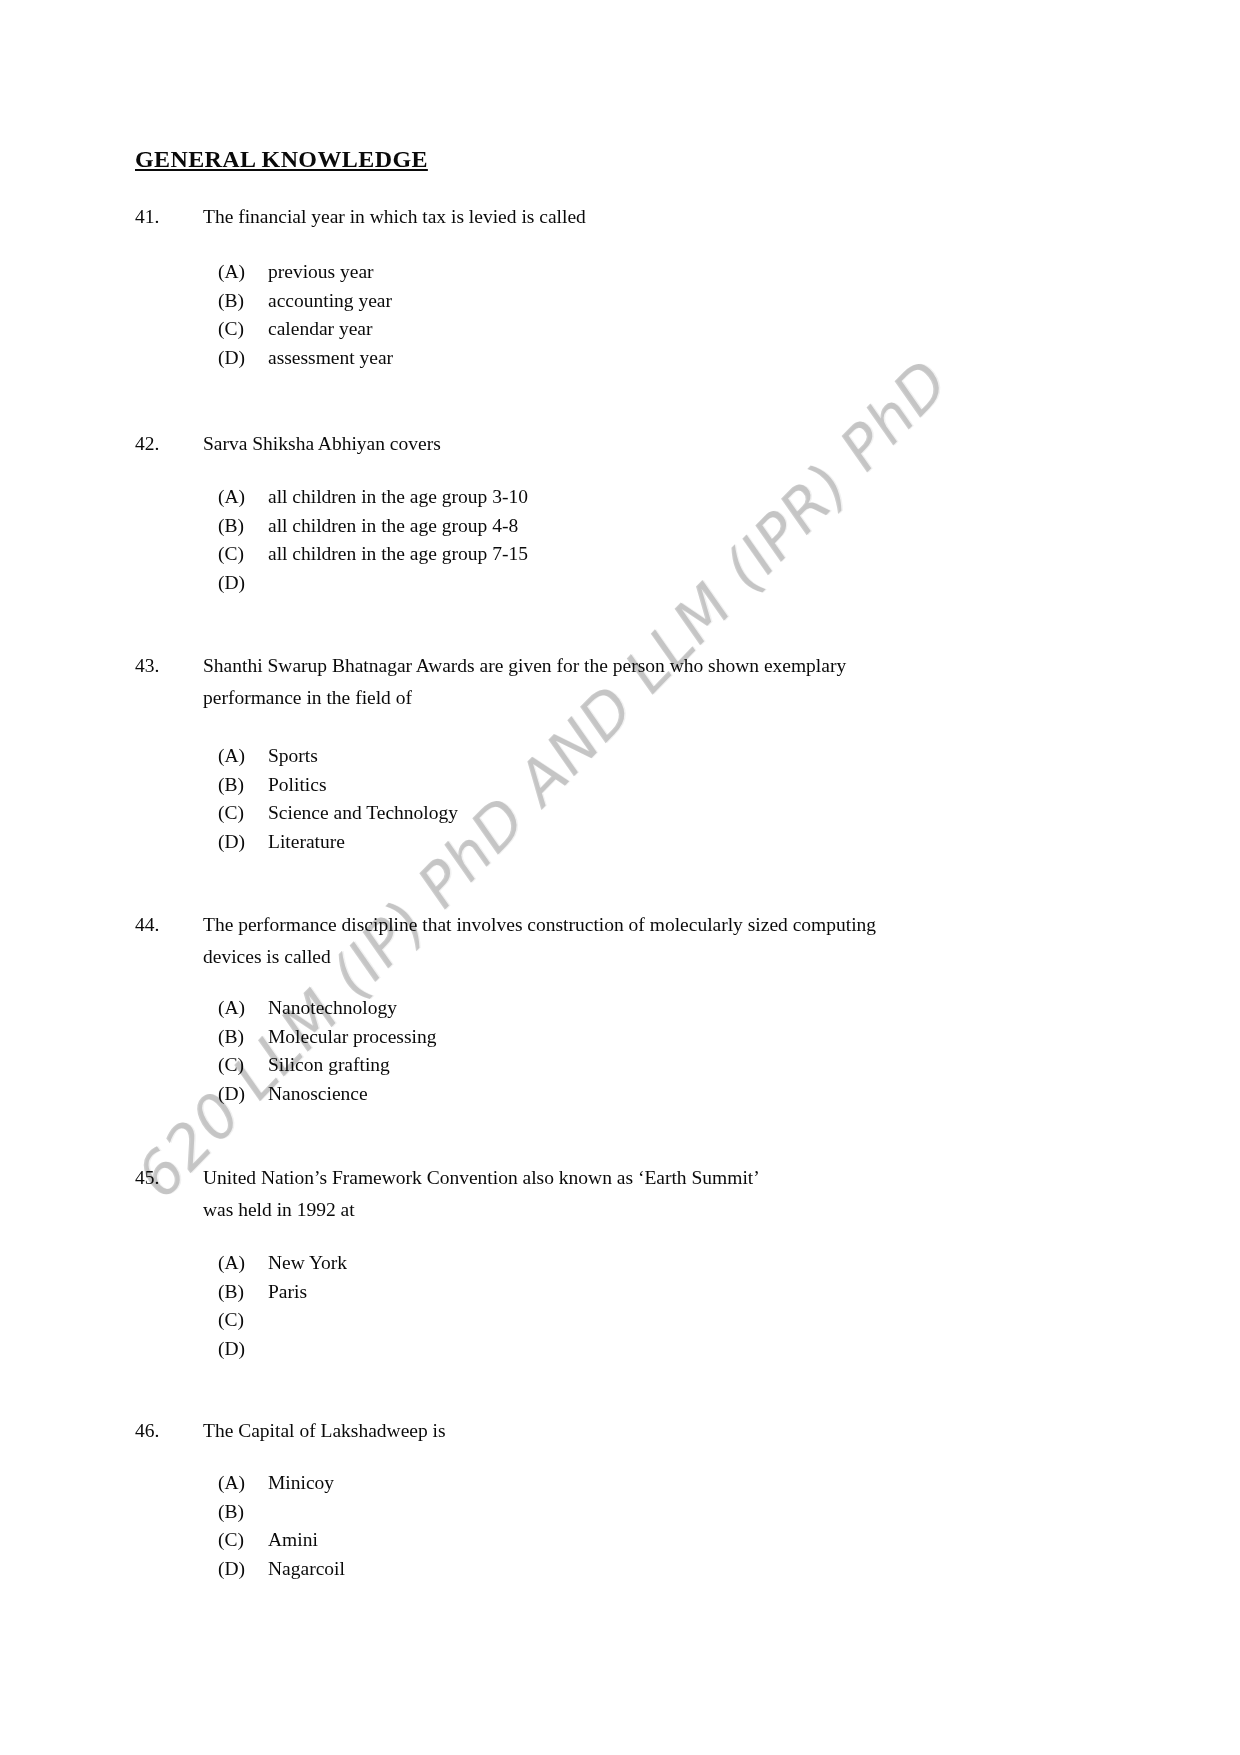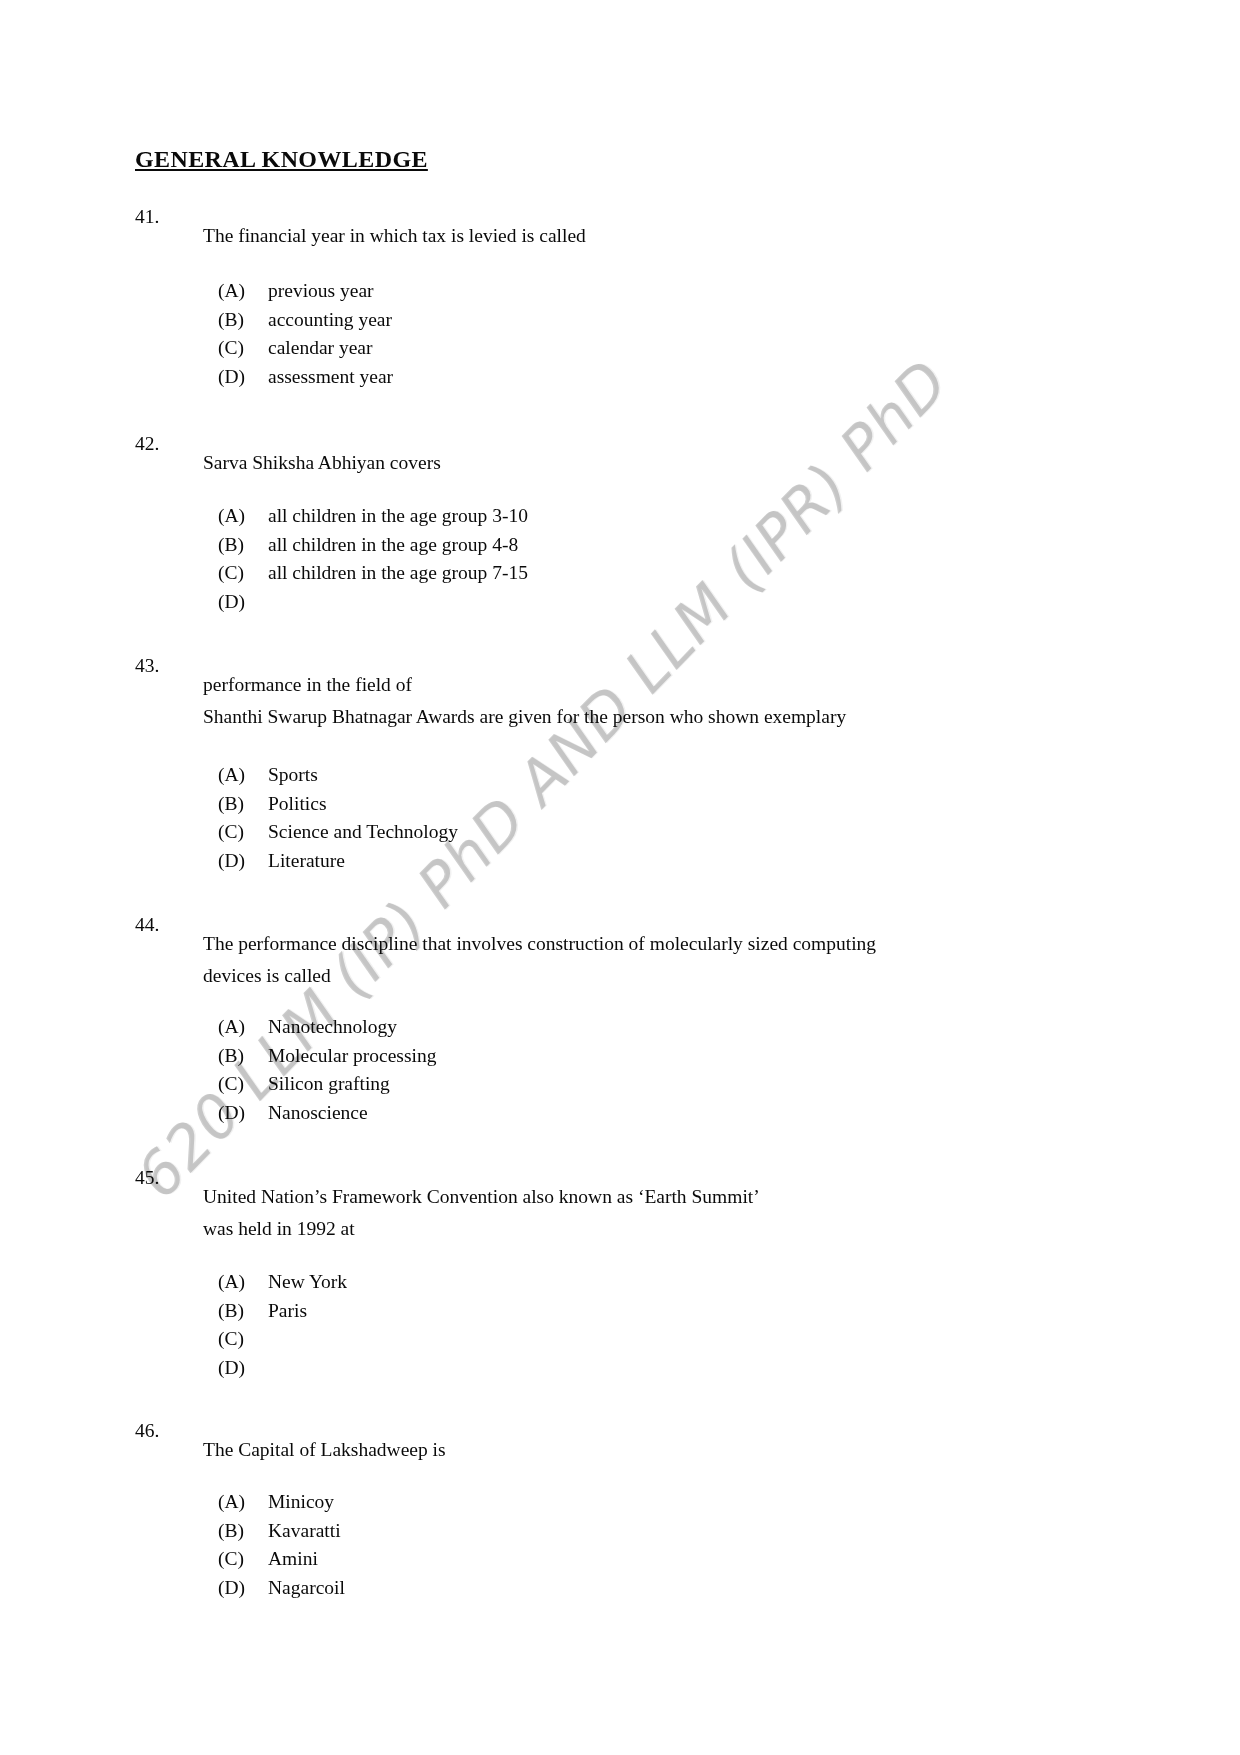--- a/index.html
+++ b/index.html
@@ -43,21 +43,21 @@
     text-decoration: underline;
     letter-spacing: 0.4px;
   }
   .question {
     position: absolute;
     left: 135px;
     right: 70px;
   }
   .q-head { display: flex; align-items: flex-start; }
   .q-num { flex: 0 0 68px; line-height: 32px; }
-  .q-lines { flex: 1; margin-top: 19px; }
+  .q-lines { flex: 1; }
   .q-line { line-height: 32px; }
   .options { margin-top: 24px; }
   .option { display: flex; line-height: 28.5px; }
   .opt-label { flex: 0 0 50px; margin-left: 83px; }
   .opt-text { flex: 1; }
 </style>
 </head>
 <body>
 
 <div class="page">
@@ -118,22 +118,22 @@
         <div class="option">
           <span class="opt-label">(D)</span>
         </div>
       </div>
     </div>
 
     <div class="question" style="top:650px">
       <div class="q-head">
         <span class="q-num">43.</span>
         <div class="q-lines">
+          <div class="q-line">Shanthi Swarup Bhatnagar Awards are given for the person who shown exemplary</div>
           <div class="q-line">performance in the field of</div>
-          <div class="q-line">Shanthi Swarup Bhatnagar Awards are given for the person who shown exemplary</div>
         </div>
       </div>
       <div class="options" style="margin-top:28px">
         <div class="option">
           <span class="opt-label">(A)</span>
           <span class="opt-text">Sports</span>
         </div>
         <div class="option">
           <span class="opt-label">(B)</span>
           <span class="opt-text">Politics</span>
@@ -210,21 +210,20 @@
           <div class="q-line">The Capital of Lakshadweep is</div>
         </div>
       </div>
       <div class="options" style="margin-top:22px">
         <div class="option">
           <span class="opt-label">(A)</span>
           <span class="opt-text">Minicoy</span>
         </div>
         <div class="option">
           <span class="opt-label">(B)</span>
-          <span class="opt-text">Kavaratti</span>
         </div>
         <div class="option">
           <span class="opt-label">(C)</span>
           <span class="opt-text">Amini</span>
         </div>
         <div class="option">
           <span class="opt-label">(D)</span>
           <span class="opt-text">Nagarcoil</span>
         </div>
       </div>

